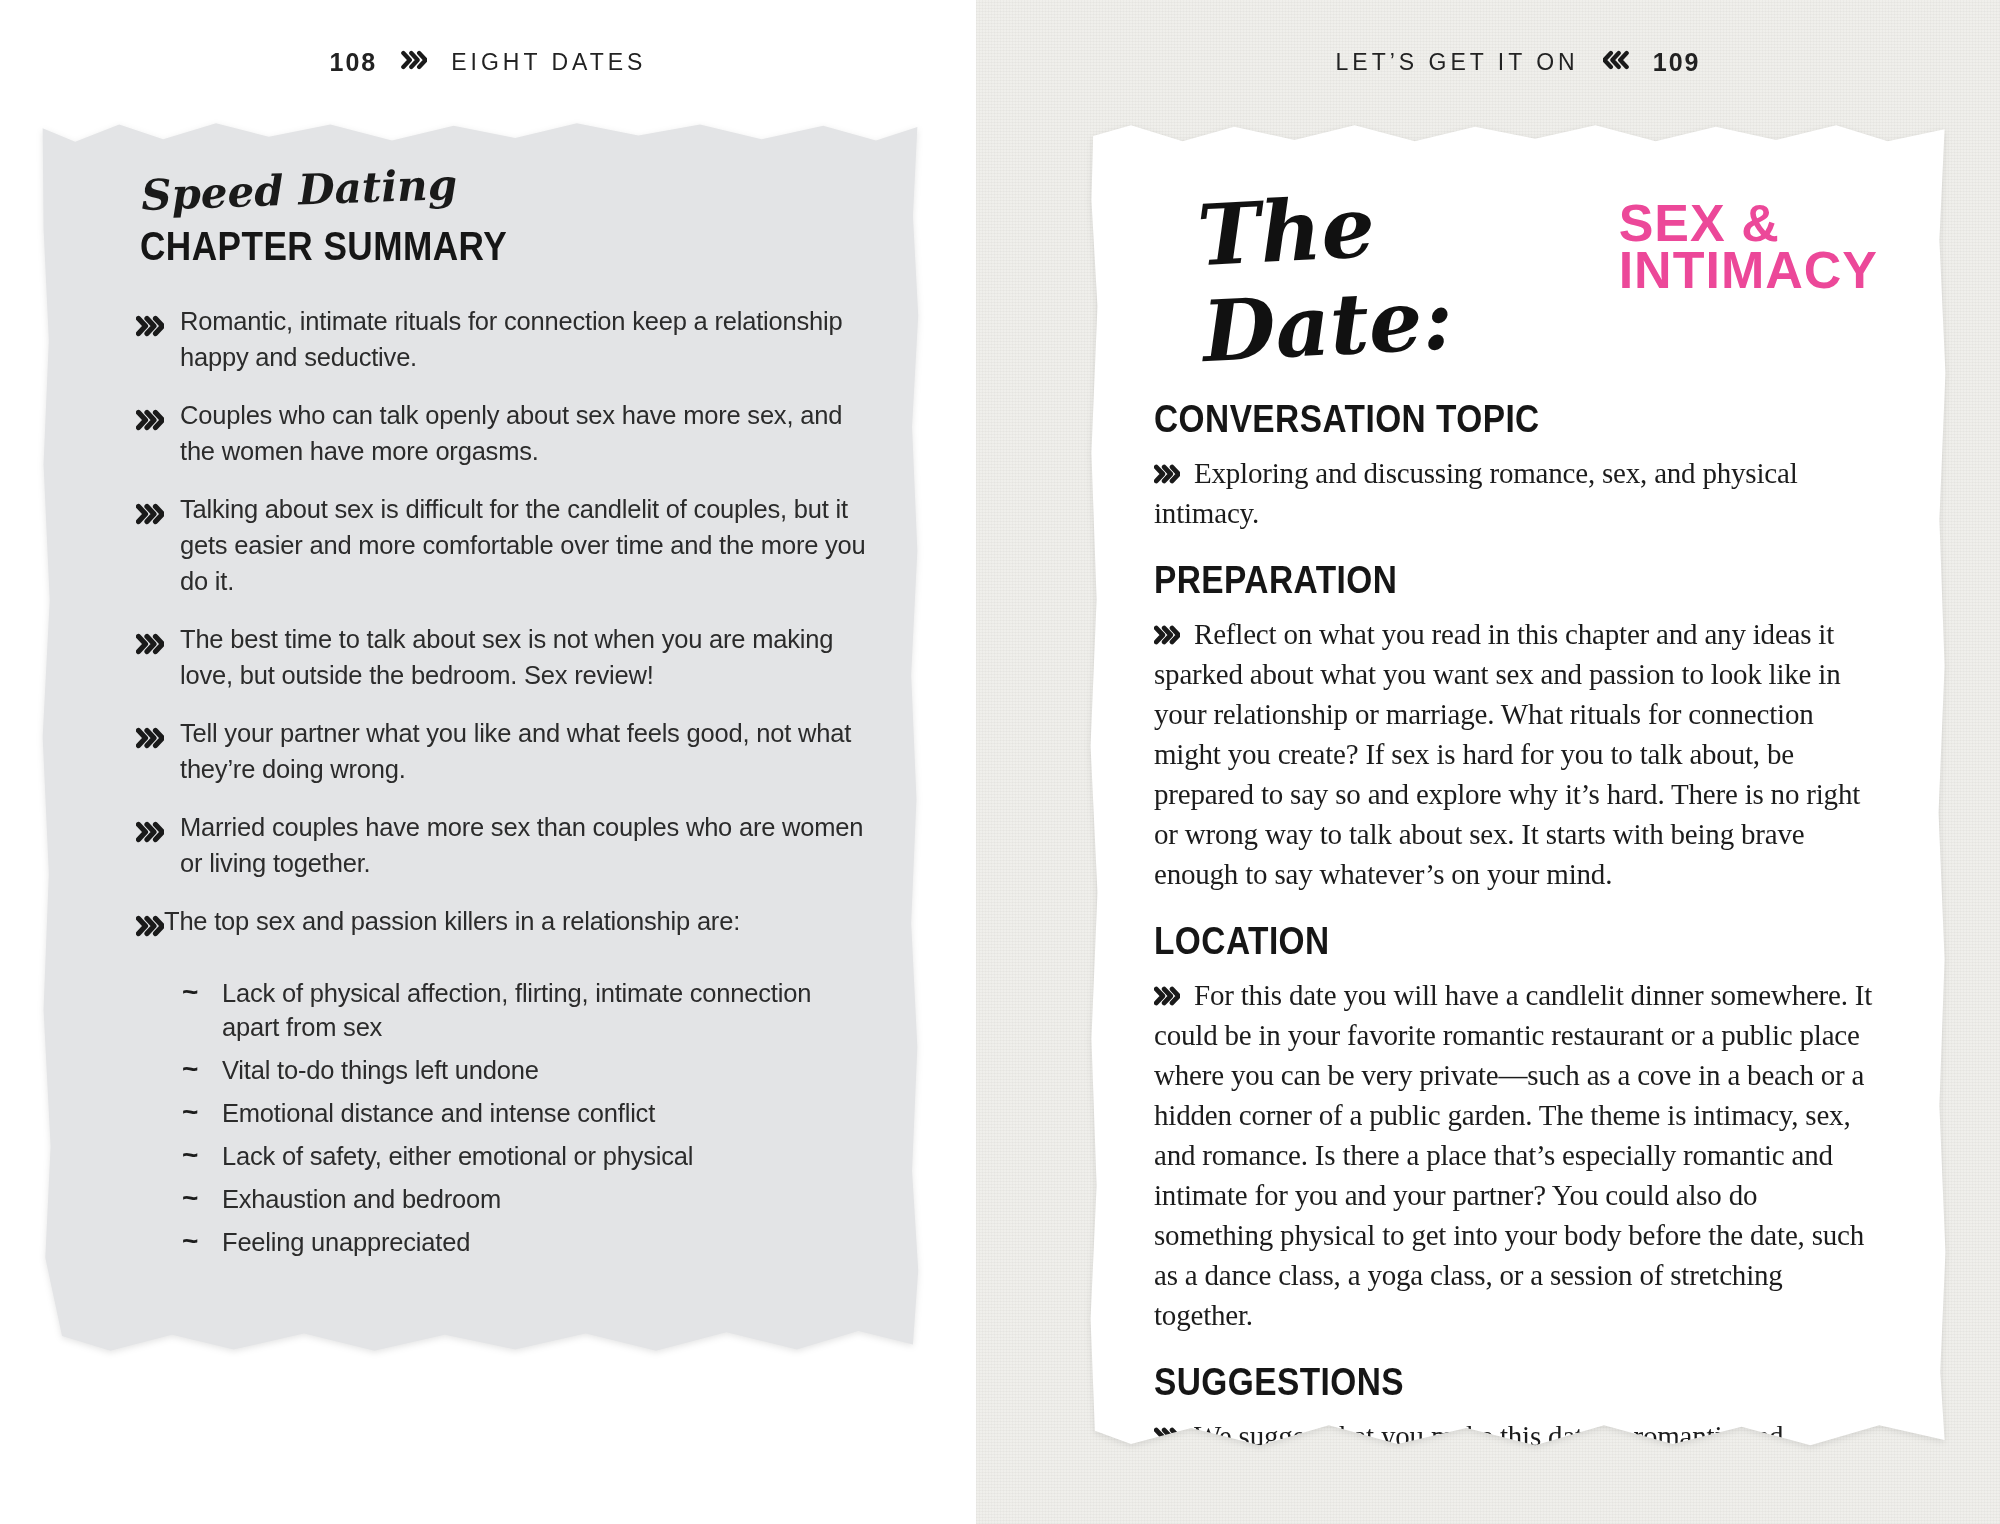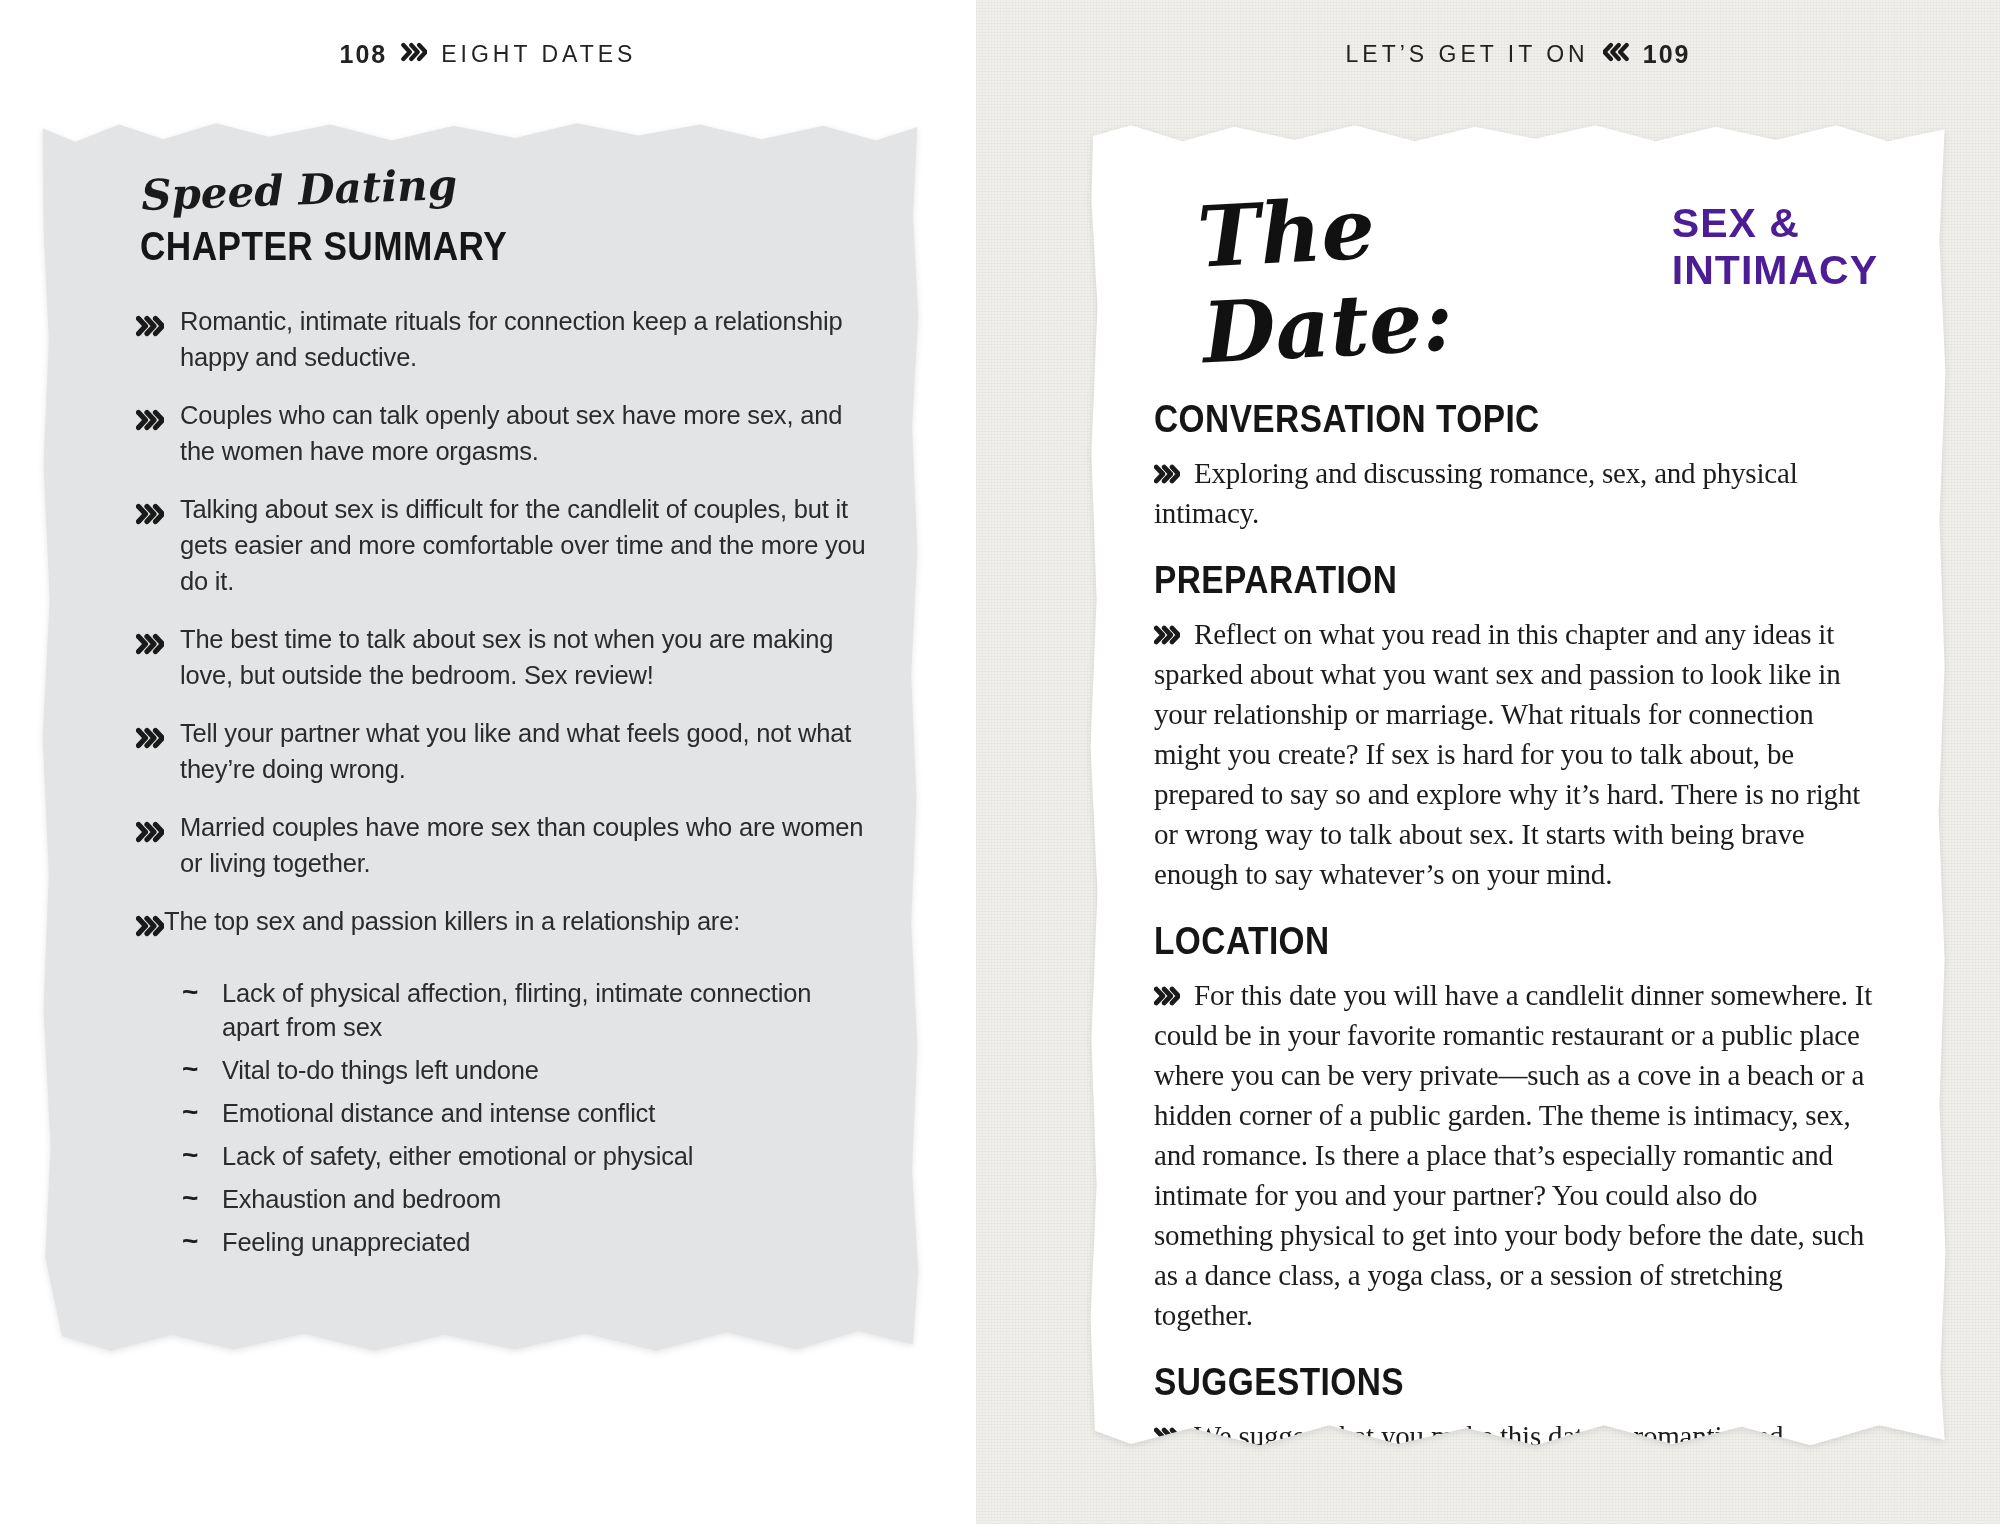--- a/index.html
+++ b/index.html
@@ -4,22 +4,22 @@
 <style>
   * { margin:0; padding:0; box-sizing:border-box; }
   body { width:2000px; height:1524px; overflow:hidden; background:#fff; }
 
   .spread { position:relative; width:2000px; height:1524px; background:#ffffff;
             font-family:"Liberation Sans", sans-serif; color:#1d1d1d; }
 
   
   .page-left { position:absolute; left:0; top:0; width:976px; height:1524px; background:#ffffff; }
 
-  .running-head { position:absolute; top:40px; letter-spacing:4px; font-size:23px;
-                  color:#222; display:flex; align-items:center; justify-content:center; gap:14px; }
+  .running-head { position:absolute; top:48px; letter-spacing:4px; font-size:23px;
+                  color:#222; display:flex; align-items:center; justify-content:center; gap:24px; }
   .running-head .folio { font-weight:bold; letter-spacing:2px; font-size:25px; }
   .rh-left { left:0; width:976px; }
   .rh-right { left:112px; width:860px; }
 
   .chev { display:inline-block; vertical-align:middle; }
 
   .box-shadow-wrap { filter:drop-shadow(0 2px 3px rgba(0,0,0,0.10)); position:absolute; }
 
   .summary-box {
     width:880px; height:1240px; background:#e3e4e6;
@@ -57,22 +57,22 @@
 
   .date-box {
     width:860px; height:1332px; background:#ffffff;
     padding:58px 70px 40px 66px;
     clip-path:polygon(0.6% 1.2%,5% 0.4%,11% 1.6%,17% 0.5%,24% 1.5%,31% 0.4%,38% 1.6%,45% 0.5%,52% 1.4%,59% 0.4%,66% 1.6%,73% 0.5%,80% 1.5%,87% 0.4%,93% 1.6%,99.6% 0.7%,99.0% 9%,99.7% 19%,99.0% 30%,99.6% 41%,98.9% 52%,99.6% 63%,99.0% 74%,99.7% 85%,99.1% 94%,99.6% 99.1%,92% 98.0%,84% 99.5%,76% 98.1%,68% 99.4%,60% 98.0%,52% 99.5%,44% 98.2%,36% 99.4%,28% 98.0%,20% 99.5%,12% 98.2%,5% 99.4%,0.8% 98.4%,0.3% 90%,1.0% 80%,0.4% 69%,1.1% 58%,0.3% 47%,1.0% 36%,0.4% 25%,1.1% 14%,0.4% 6%);
   }
   .db-wrap { left:112px; top:120px; }
 
   .date-title { display:flex; align-items:flex-start; gap:26px; margin-bottom:28px; margin-left:46px; }
   .date-script { font-size:84px; line-height:96px; transform:rotate(-3deg); color:#111; }
-  .date-caps { font-size:41px; line-height:47px; font-weight:bold; letter-spacing:1px;
-               padding-top:22px; color:#4c1d95; }
+  .date-caps { font-size:52px; line-height:47px; font-weight:bold; letter-spacing:1px;
+               padding-top:22px; color:#ec4899; }
 
   .sec { margin-bottom:26px; }
   .sec-heading { font-size:38px; font-weight:bold; letter-spacing:0.5px; color:#161616;
                  transform:scaleX(0.88); transform-origin:left center; margin-bottom:12px; }
   .sec-body { font-family:"Liberation Serif", serif; font-size:29px; line-height:40px;
               letter-spacing:-0.2px; color:#1c1c1c; max-width:724px; }
   .sec-body .mark { display:inline-block; margin-right:14px; transform:translateY(1px); }
 </style>
 </head>
 <body>

